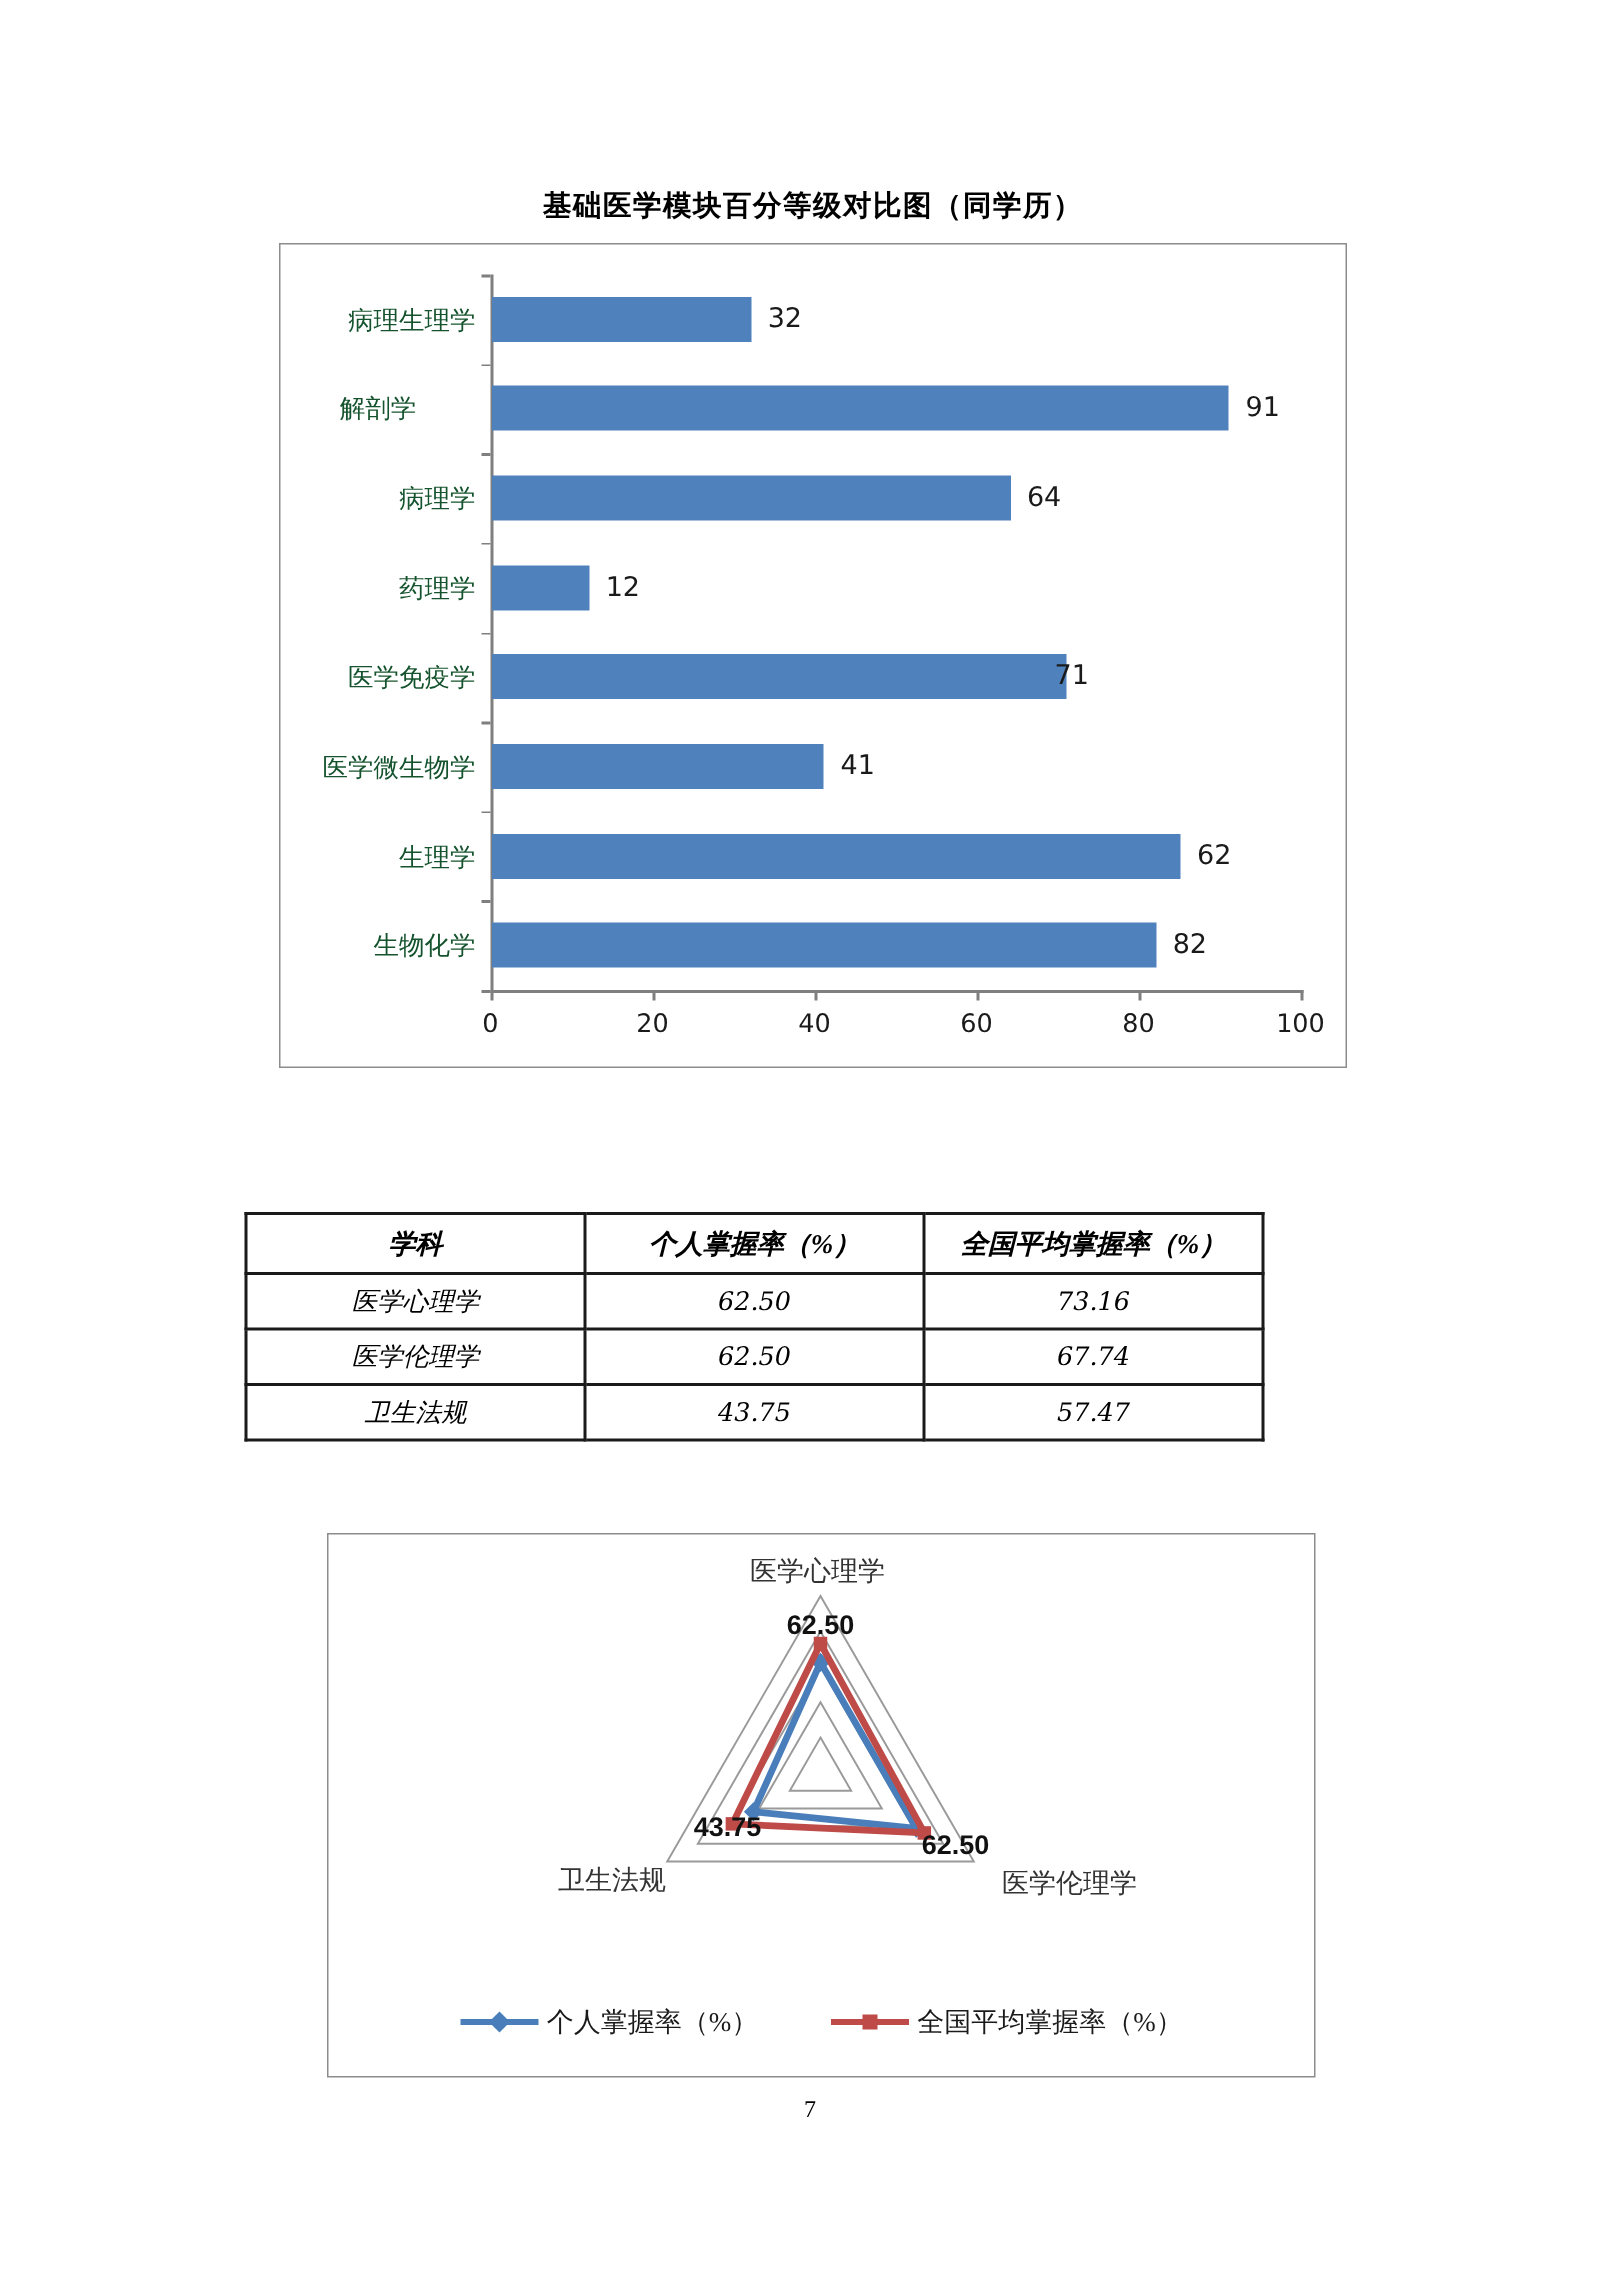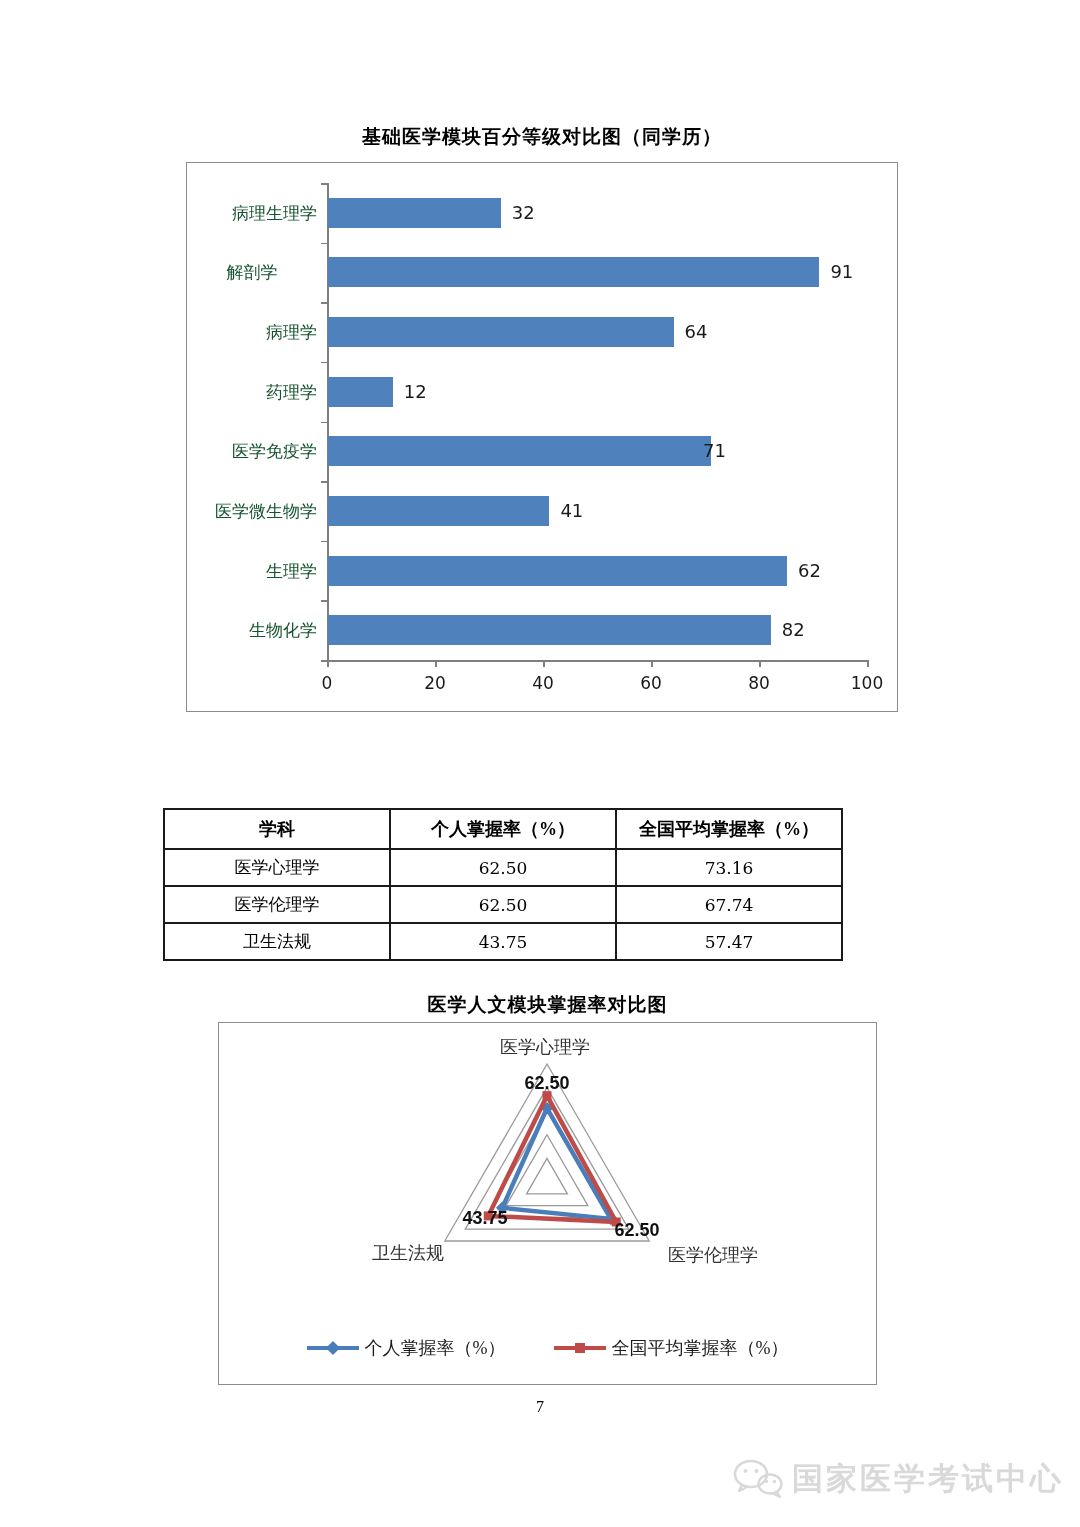--- a/index.html
+++ b/index.html
@@ -28,21 +28,21 @@
     position:absolute; left:163px; top:762px; font-size:30px; font-weight:bold;
     letter-spacing:1px; white-space:nowrap;
   }
   .section-header .bullet { font-size:26px; vertical-align:2px; margin-right:2px; }
   
   .hum-table {
     position:absolute; left:163px; top:808px; width:680px;
     border-collapse:collapse; table-layout:fixed;
   }
   .hum-table th, .hum-table td {
-    border:2px solid #1a1a1a; text-align:center; font-size:17px; padding:0;
+    border:2px solid #1a1a1a; text-align:center; font-size:17px; padding:0;font-style:italic;
   }
   .hum-table th { height:40px; font-size:18px; font-weight:bold; }
   .hum-table td { height:37px; font-weight:normal; }
   .hum-table td.num { font-family:"DejaVu Serif", serif; }
   
   .radar-title {
     position:absolute; left:218px; top:992px; width:659px;
     text-align:center; font-size:19px; font-weight:bold; letter-spacing:1px;
   }
   .radar-frame {
@@ -145,21 +145,20 @@
         <td class="num">67.74</td>
       </tr>
       <tr>
         <td>卫生法规</td>
         <td class="num">43.75</td>
         <td class="num">57.47</td>
       </tr>
     </tbody>
   </table>
 
-  <div class="radar-title">医学人文模块掌握率对比图</div>
   <div class="radar-frame">
     <svg id="radar-svg" width="659" height="363" viewBox="0 0 659 363">
         <polygon points="328,135.4 348.4376,170.8 307.5624,170.8" fill="none" stroke="#9a9a9a" stroke-width="1.3"></polygon>
         <polygon points="328,111.8 368.8752,182.6 287.1248,182.6" fill="none" stroke="#9a9a9a" stroke-width="1.3"></polygon>
         <polygon points="328,88.2 389.3128,194.4 266.6872,194.4" fill="none" stroke="#9a9a9a" stroke-width="1.3"></polygon>
         <polygon points="328,64.6 409.7504,206.2 246.2496,206.2" fill="none" stroke="#9a9a9a" stroke-width="1.3"></polygon>
         <polygon points="328,41 430.188,218 225.812,218" fill="none" stroke="#9a9a9a" stroke-width="1.3"></polygon>
         <polygon points="328,85.25 391.8675,195.875 283.29275,184.8125" fill="none" stroke="#4A7EBB" stroke-width="4.5" stroke-linejoin="round"></polygon>
         <rect fill="#4A7EBB" x="323.5" y="80.75" width="9" height="9" transform="rotate(45 328 85.25)"></rect>
         <rect fill="#4A7EBB" x="387.3675" y="191.375" width="9" height="9" transform="rotate(45 391.8675 195.875)"></rect>
@@ -186,27 +185,14 @@
         <span class="legend-line" id="legend-line-1" style="background: rgb(190, 75, 72);">
             <span class="legend-marker" id="legend-marker-1" style="background: rgb(190, 75, 72);"></span>
           </span>
         <span>全国平均掌握率（%）</span>
       </div>
     </div>
   </div>
 
   <div class="page-number">7</div>
 
-  <div class="watermark">
-    <svg width="52" height="42" viewBox="0 0 52 42">
-      <ellipse cx="19" cy="16" rx="16" ry="13" fill="none" stroke="#d9d9d9" stroke-width="2.6"></ellipse>
-      <path d="M10 27 L7 33 L15 29" fill="none" stroke="#d9d9d9" stroke-width="2.4" stroke-linejoin="round"></path>
-      <circle cx="13.5" cy="13" r="2" fill="#d9d9d9"></circle>
-      <circle cx="24.5" cy="13" r="2" fill="#d9d9d9"></circle>
-      <ellipse cx="38" cy="26" rx="11.5" ry="9.5" fill="none" stroke="#d9d9d9" stroke-width="2.4"></ellipse>
-      <path d="M45 34 L48 39 L41 35.5" fill="none" stroke="#d9d9d9" stroke-width="2.2" stroke-linejoin="round"></path>
-      <circle cx="34.5" cy="23.5" r="1.7" fill="#d9d9d9"></circle>
-      <circle cx="42.5" cy="23.5" r="1.7" fill="#d9d9d9"></circle>
-    </svg>
-    <span>国家医学考试中心</span>
-  </div>
 
 </div>
 
 </body></html>

